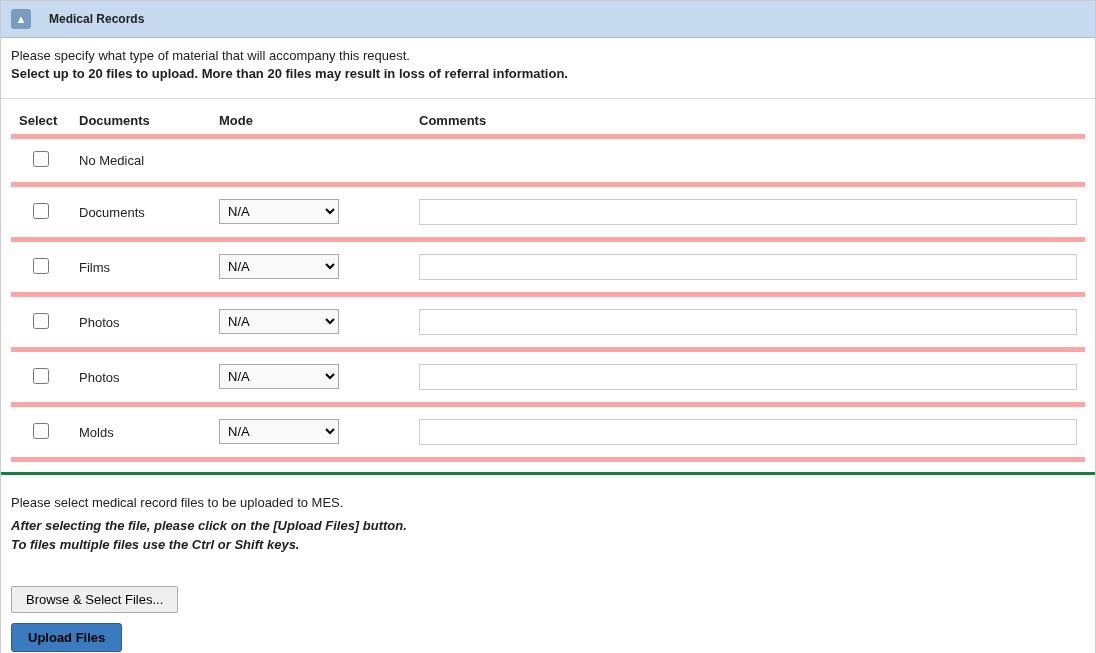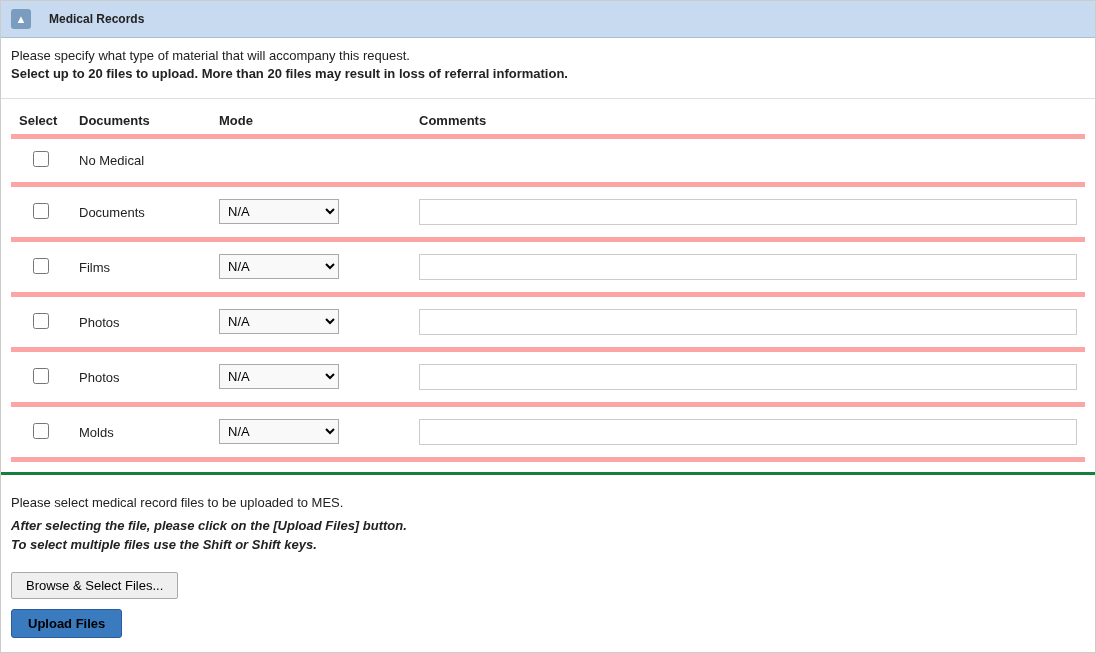--- a/index.html
+++ b/index.html
@@ -112,21 +112,21 @@
       font-style: italic;
     }
     .browse-btn {
       display: inline-block;
       padding: 5px 14px;
       background: #efefef;
       border: 1px solid #aaa;
       border-radius: 2px;
       cursor: pointer;
       font-size: 13px;
-      margin-top: 16px;
+      margin-top: 30px;
       margin-bottom: 10px;
     }
     .upload-btn {
       display: inline-block;
       padding: 6px 16px;
       background: #3a7abf;
       border: 1px solid #2a5a9f;
       border-radius: 3px;
       cursor: pointer;
       font-size: 13px;
@@ -281,18 +281,18 @@
             <input type="text" class="comment-input" style="">
           </td>
         </tr>
       </tbody>
     </table>
   </div>
 
   <div class="upload-section">
     <p class="info-text">Please select medical record files to be uploaded to MES.</p>
     <p class="bold-text">After selecting the file, please click on the [Upload Files] button.</p>
-    <p class="bold-text">To select multiple files use the Shift or Shift keys.</p>
+    <p class="bold-text">To files multiple files use the Ctrl or Shift keys.</p>
     <button class="browse-btn">Browse &amp; Select Files...</button>
     <br>
     <button class="upload-btn">Upload Files</button>
   </div>
 </div>
 
 </body></html>

